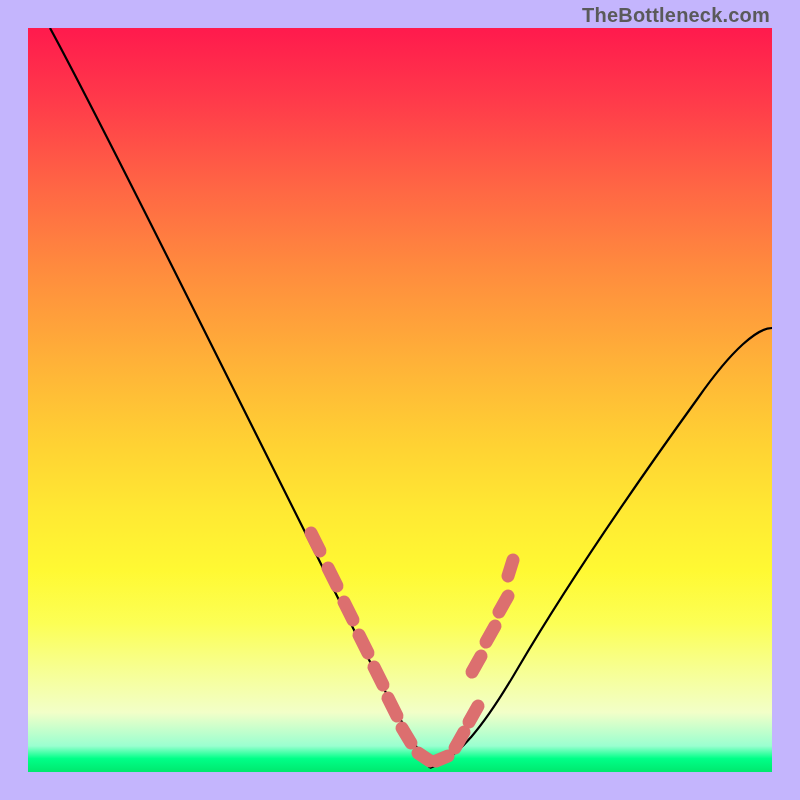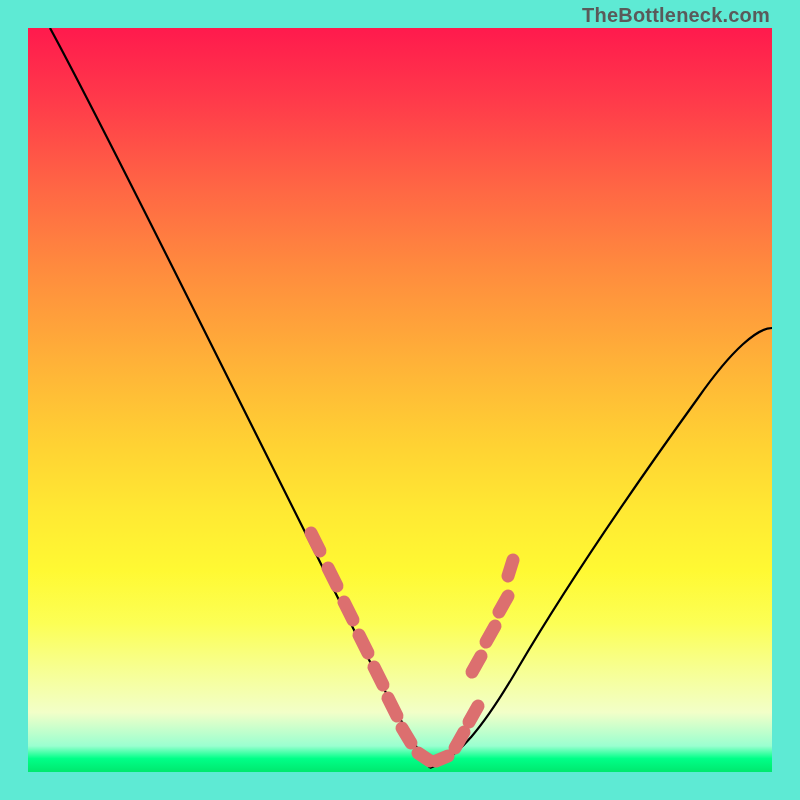--- a/index.html
+++ b/index.html
@@ -1,21 +1,21 @@
 <!DOCTYPE html>
 <html><head>
 <meta charset="utf-8">
 <style>
   * { margin: 0; padding: 0; box-sizing: border-box; }
   html, body { width: 800px; height: 800px; overflow: hidden; background: #000; }
   .frame {
     position: relative;
     width: 800px;
     height: 800px;
-    background: #5eead4;
+    background: #c4b5fd;
   }
   .plot-area {
     position: absolute;
     left: 28px;
     top: 28px;
     width: 744px;
     height: 744px;
     background: linear-gradient(to bottom,
       #ff1a4d 0%,
       #ff3b4a 10%,

